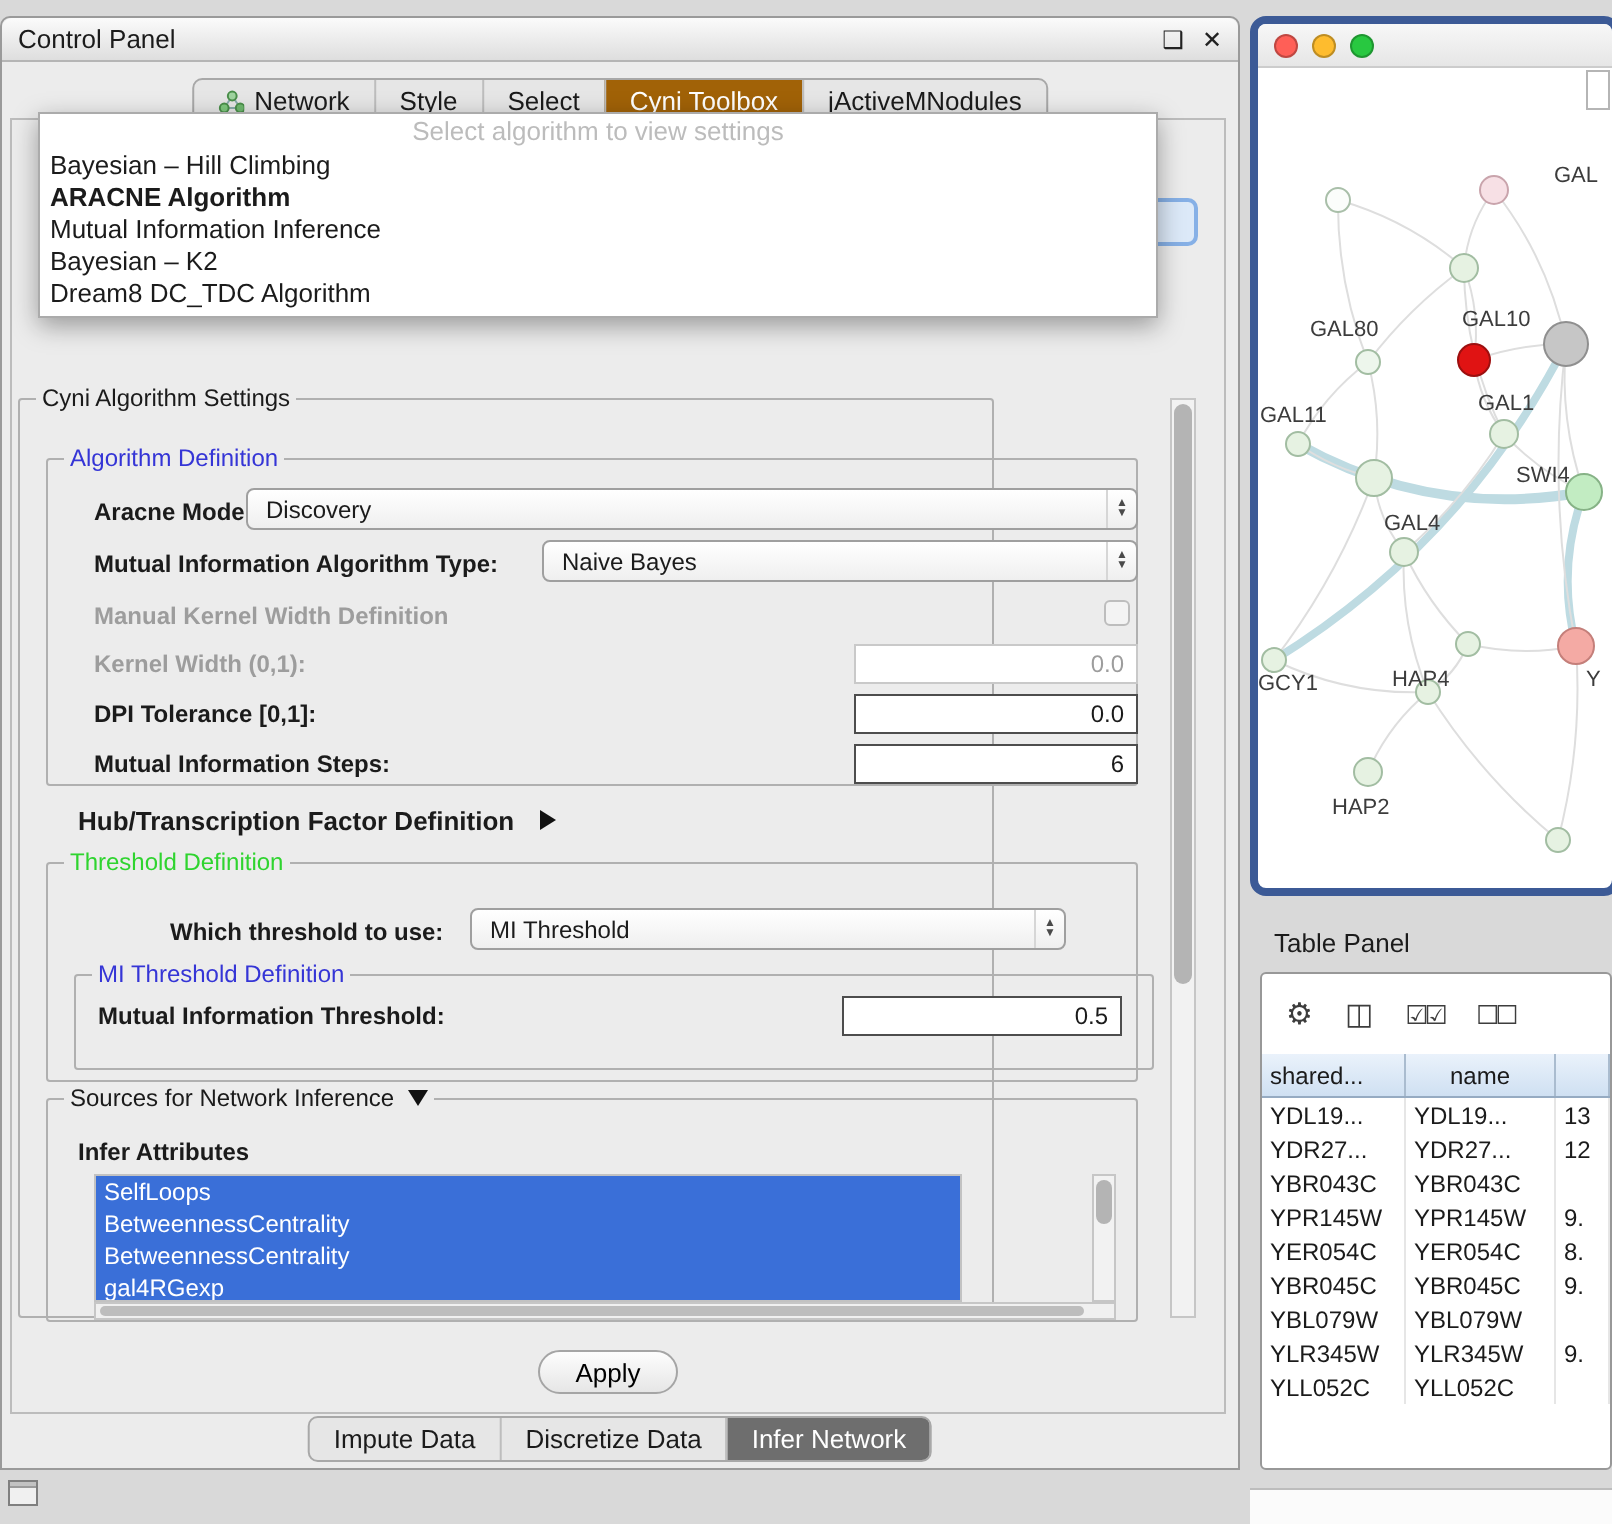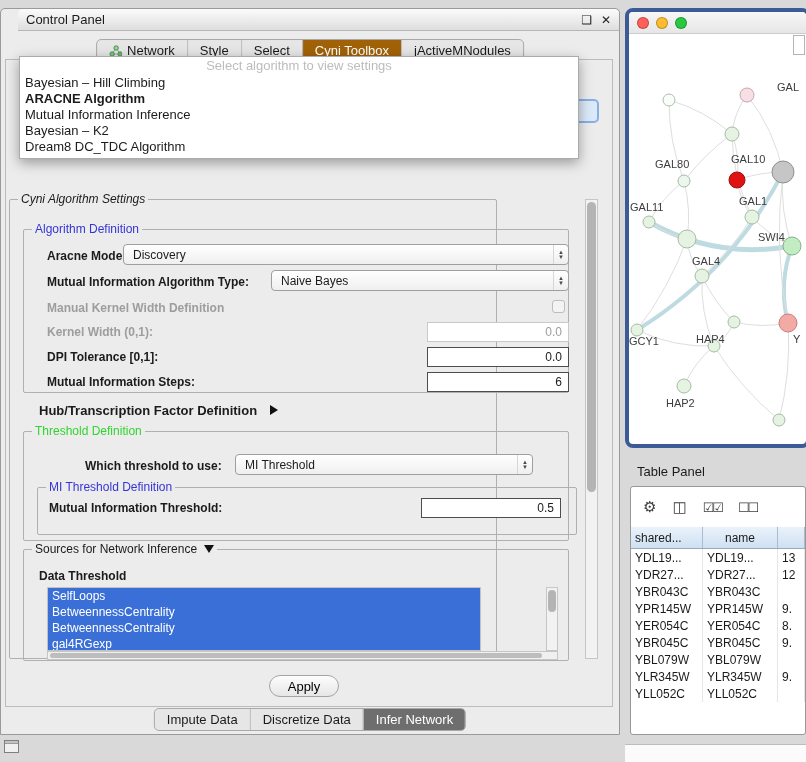--- a/index.html
+++ b/index.html
@@ -1,21 +1,21 @@
 <!DOCTYPE html>
 <html><head>
 <meta charset="utf-8">
 <style>
   * { margin:0; padding:0; box-sizing:border-box; }
   html,body { width:806px; height:762px; overflow:hidden; }
   body { background:#d9d9d9; font-family:"Liberation Sans", sans-serif; position:relative; color:#1b1b1b; }
 
   
   #control-panel { position:absolute; left:0; top:8px; width:620px; height:727px;
-    background:#ececec; border:1px solid #9a9a9a; border-radius:5px 5px 0 0;padding-left:17px; }
+    background:#ececec; border:1px solid #9a9a9a; border-radius:5px 5px 0 0; }
   .titlebar { height:22px; background:linear-gradient(#fbfbfb,#dedede); border-bottom:1px solid #b5b5b5;
     display:flex; align-items:center; padding:0 8px; font-size:13px; border-radius:5px 5px 0 0; }
   .win-btns { margin-left:auto; display:flex; gap:9px; font-size:12px; color:#222; }
   .win-btns span { cursor:default; }
 
   .content-area { position:absolute; left:4px; top:50px; width:608px; height:648px;
     border:1px solid #bcbcbc; background:#ececec; }
 
   .tabbar { position:absolute; display:flex; font-size:13px; border:1px solid #a8a8a8;
     border-radius:5px; overflow:hidden; background:#e6e6e6; white-space:nowrap; }
@@ -156,21 +156,21 @@
 
     <div id="algo-dropdown">
       <div class="dd-placeholder">Select algorithm to view settings</div>
       <div class="dd-item">Bayesian – Hill Climbing</div>
       <div class="dd-item selected">ARACNE Algorithm</div>
       <div class="dd-item">Mutual Information Inference</div>
       <div class="dd-item">Bayesian – K2</div>
       <div class="dd-item">Dream8 DC_TDC Algorithm</div>
     </div>
 
-    <div class="grp" style="left:8px; top:190px; width:488px; height:460px;font-style:italic;">
+    <div class="grp" style="left:8px; top:190px; width:488px; height:460px;">
       <span class="legend">Cyni Algorithm Settings</span>
     </div>
 
     <div class="grp" style="left:22px; top:220px; width:546px; height:164px;">
       <span class="legend blue">Algorithm Definition</span>
     </div>
     <span class="lbl" style="left:46px; top:240px;">Aracne Mode:</span>
     <div class="combo" style="left:122px; top:235px; width:446px;">
       <span>Discovery</span>
       <span class="arrows">
@@ -224,21 +224,21 @@
     <div class="tfield" style="left:420px; top:489px; width:140px;">
       <span>0.5</span>
     </div>
 
     <div class="grp" style="left:22px; top:540px; width:546px; height:112px;">
       <span class="legend">
         <span>Sources for Network Inference</span>
         <span class="tri-down"></span>
       </span>
     </div>
-    <span class="lbl" style="left:38px; top:560px;">Data Threshold</span>
+    <span class="lbl" style="left:38px; top:560px;">Infer Attributes</span>
     <div class="src-list" style="left:46px; top:578px; width:434px; height:64px;">
       <div class="src-item">SelfLoops</div>
       <div class="src-item">BetweennessCentrality</div>
       <div class="src-item">BetweennessCentrality</div>
       <div class="src-item">gal4RGexp</div>
     </div>
     <div class="vscroll" style="left:545px; top:578px; width:12px; height:64px;">
       <div class="thumb" style="top:2px; height:22px;"></div>
     </div>
     <div class="hscroll" style="left:46px; top:642px; width:511px; height:9px;">

